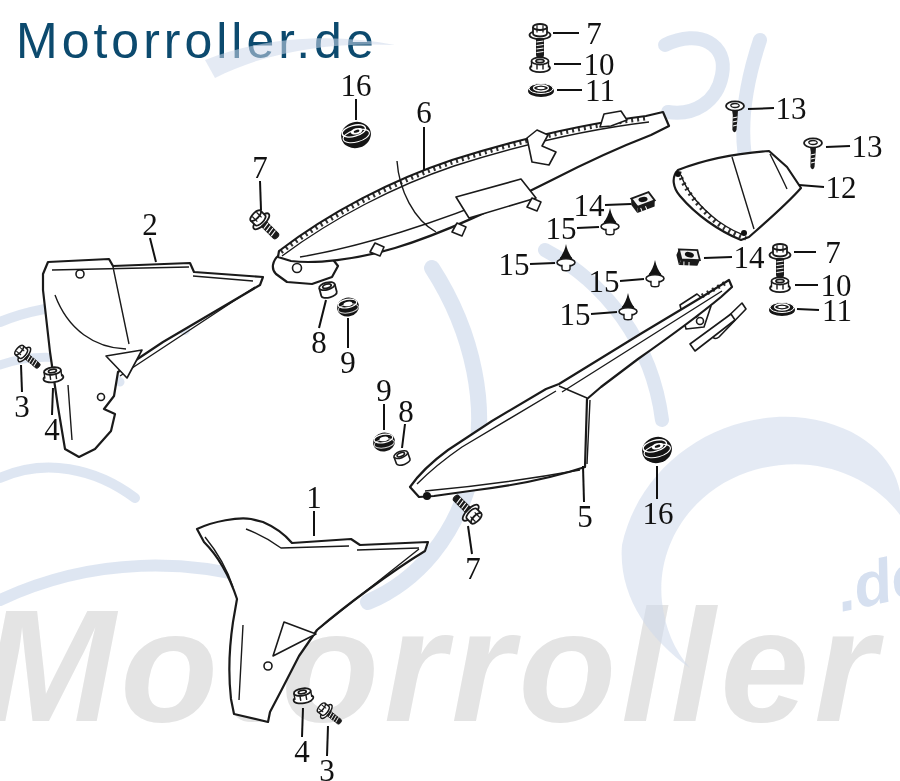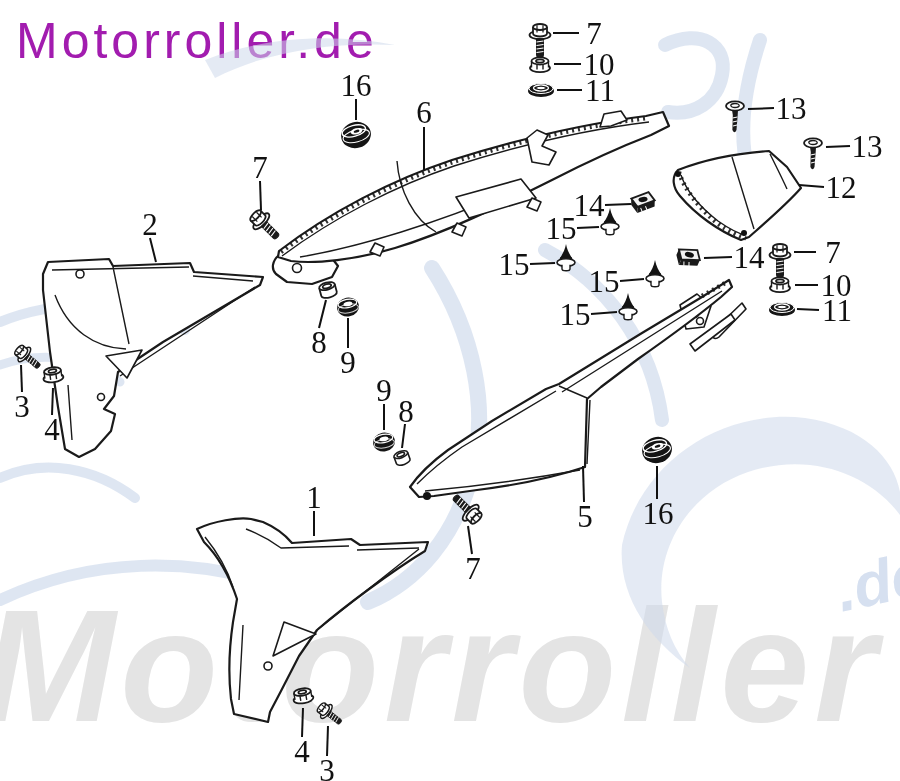--- a/index.html
+++ b/index.html
@@ -1,19 +1,19 @@
 <!DOCTYPE html>
 <html><head>
 <meta charset="utf-8">
 <style>
   html,body{margin:0;padding:0;background:#fff;}
   .stage{position:relative;width:900px;height:781px;background:#fff;overflow:hidden;
          font-family:"Liberation Sans",sans-serif;}
   .wm-top{position:absolute;left:16px;top:12px;font-size:50px;letter-spacing:4px;
-          color:#a21caf;font-weight:400;white-space:nowrap;}
+          color:#0c4a6e;font-weight:400;white-space:nowrap;}
   .wm-bottom{position:absolute;left:-18px;top:574px;font-size:160px;font-weight:700;
           font-style:italic;color:#e4e4e4;letter-spacing:5px;white-space:nowrap;}
   .wm-corner{position:absolute;left:836px;top:546px;font-size:62px;font-weight:700;
           font-style:italic;color:#d6e0f0;transform:rotate(-12deg);}
   svg.diagram{position:absolute;left:0;top:0;}
   
   .pnl{fill:#ffffff;stroke:#1a1a1a;stroke-width:2.2;stroke-linejoin:round;}
   .inl{fill:none;stroke:#1a1a1a;stroke-width:1.4;stroke-linejoin:round;}
   .cut{fill:#ffffff;stroke:#1a1a1a;stroke-width:1.6;stroke-linejoin:round;}
   .hole{fill:#ffffff;stroke:#1a1a1a;stroke-width:1.6;}

